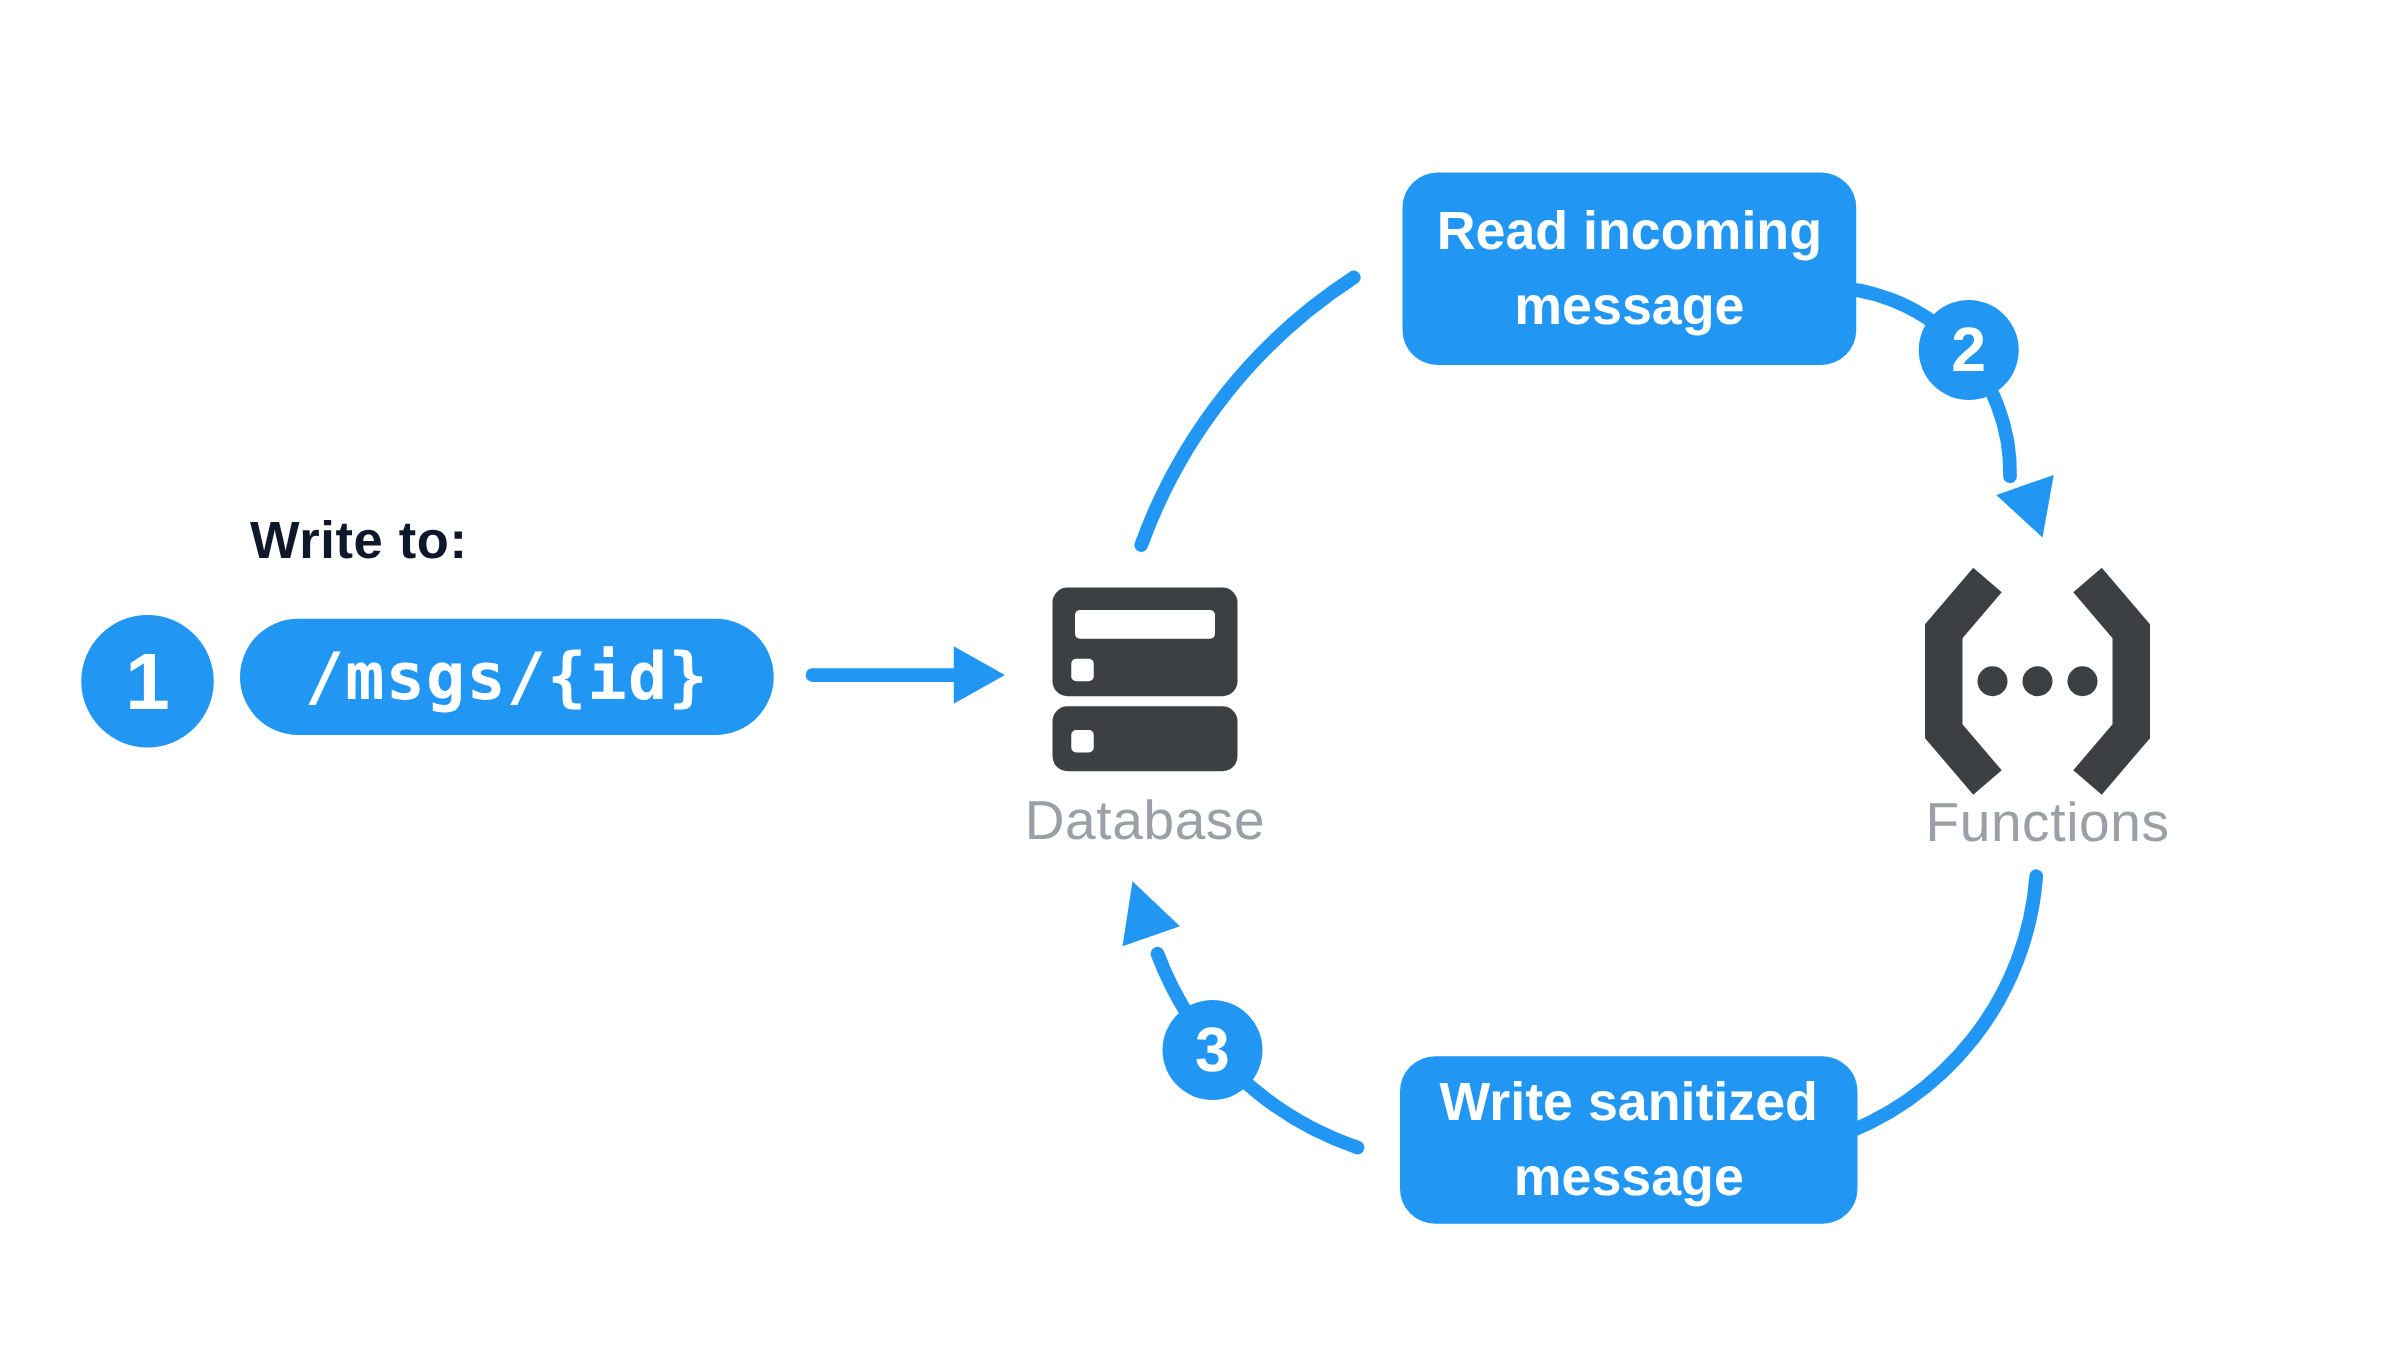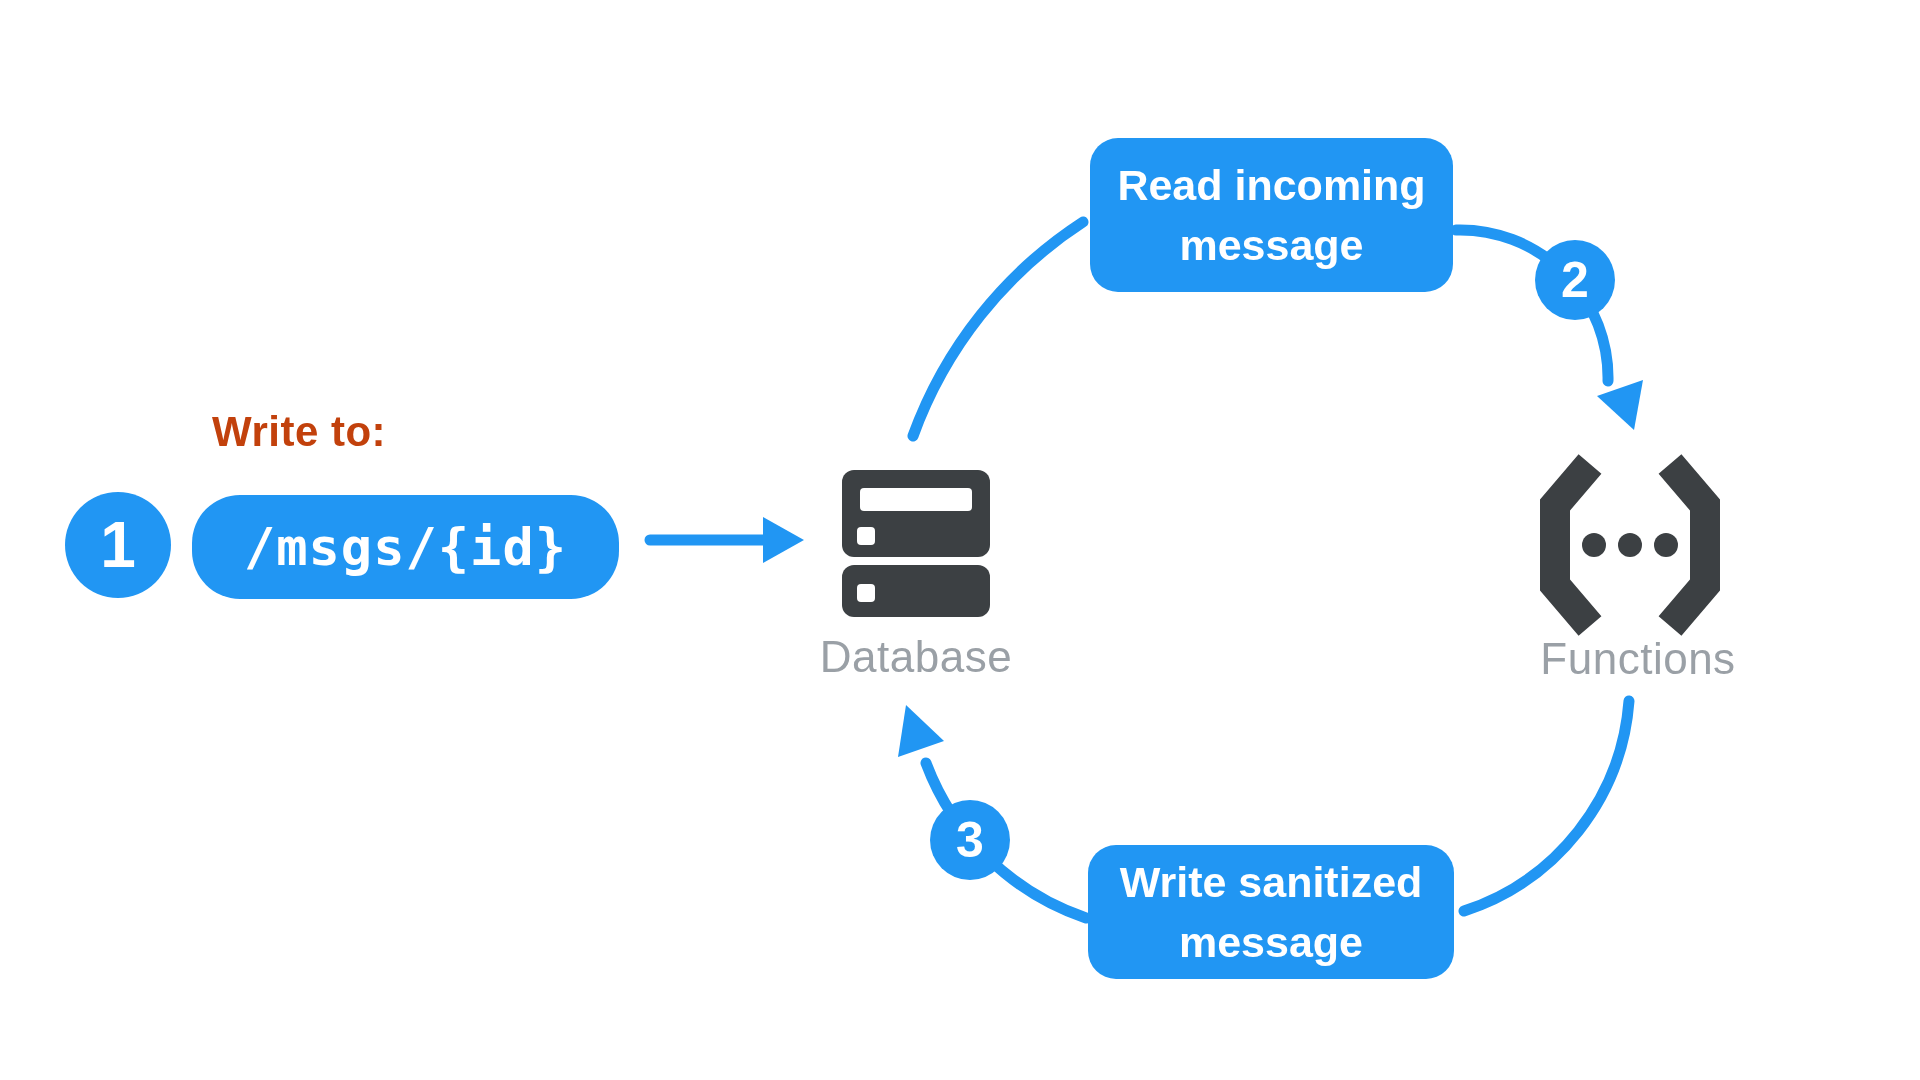--- a/index.html
+++ b/index.html
@@ -17,25 +17,25 @@
   }
   svg.layer {
     position: absolute;
     left: 0;
     top: 0;
     width: 1920px;
     height: 1080px;
   }
   .write-to {
     position: absolute;
-    left: 212px;
+    left: 200px;
     top: 408px;
     font-size: 42px;
     font-weight: 700;
-    color: #c2410c;
+    color: #0f172a;
     letter-spacing: 0.5px;
     text-align: center;
   }
   .badge {
     position: absolute;
     background: #2196F3;
     color: #ffffff;
     border-radius: 50%;
     display: flex;
     align-items: center;
@@ -62,21 +62,21 @@
     top: 800px;
     width: 80px;
     height: 80px;
     font-size: 50px;
   }
   .pill {
     position: absolute;
     left: 192px;
     top: 495px;
     width: 427px;
-    height: 104px;
+    height: 93px;
     background: #2196F3;
     border-radius: 48px;
     display: flex;
     align-items: center;
     justify-content: center;
     color: #ffffff;
     font-family: "DejaVu Sans Mono", monospace;
     font-size: 52px;
     font-weight: 600;
     letter-spacing: 1px;
@@ -88,20 +88,21 @@
     color: #ffffff;
     font-size: 43px;
     font-weight: 700;
     line-height: 60px;
     display: flex;
     align-items: center;
     justify-content: center;
     text-align: center;
     padding: 0 16px;
     box-sizing: border-box;
+    margin-left: 32px;
   }
   .flow-box.top {
     left: 1090px;
     top: 138px;
     width: 363px;
     height: 154px;
   }
   .flow-box.bottom {
     left: 1088px;
     top: 845px;

